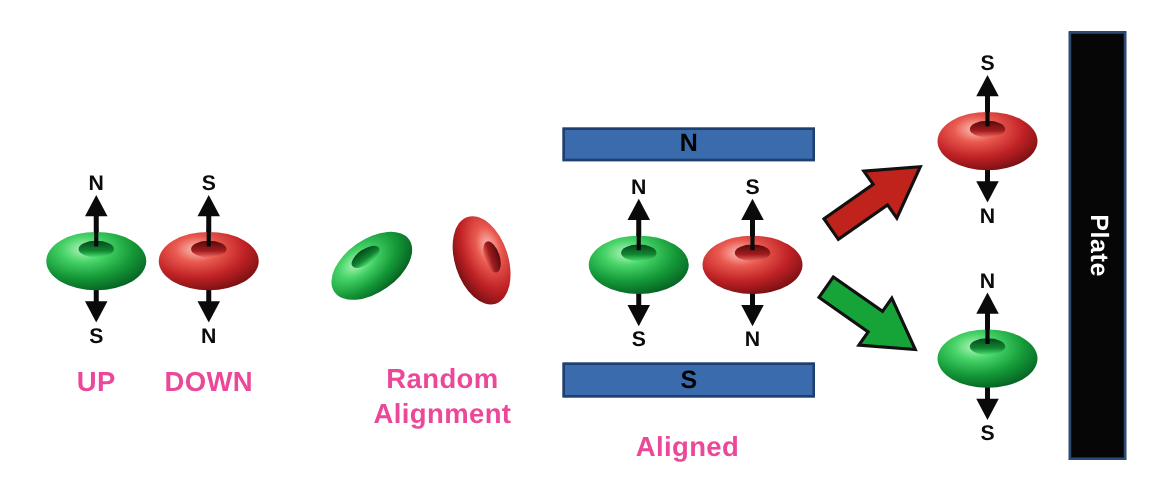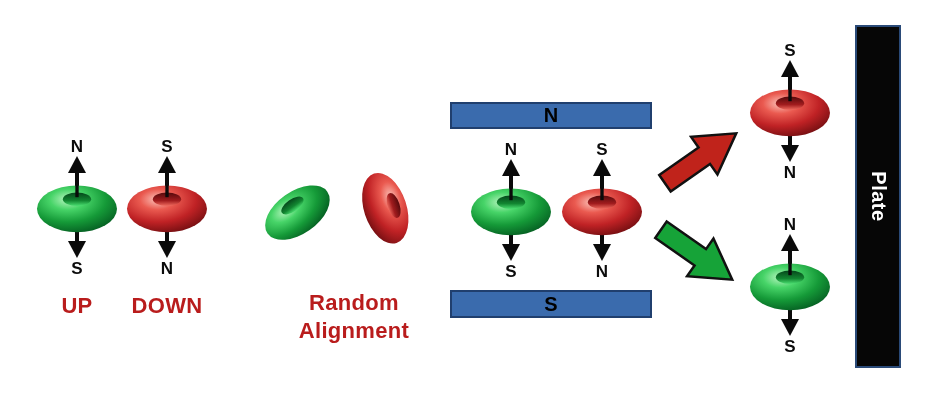--- a/index.html
+++ b/index.html
@@ -19,21 +19,21 @@
   .tilt-red{left:348px;top:185px;transform:rotate(72deg);}
   
   .magnet{position:absolute;left:450px;width:202px;box-sizing:border-box;
           background:#3a6bad;border:2px solid #203f6e;
           display:flex;align-items:center;justify-content:center;
           font-weight:bold;font-size:20px;color:#000;}
   .magnet-n{top:102px;height:27px;}
   .magnet-s{top:290px;height:28px;}
   
   .big-label{position:absolute;text-align:center;font-weight:bold;font-size:22px;
-             color:#b91c1c;letter-spacing:.3px;line-height:28px;}
+             color:#ec4899;letter-spacing:.3px;line-height:28px;}
   .label-up{left:22px;top:292px;width:110px;}
   .label-down{left:112px;top:292px;width:110px;}
   .label-random{left:279px;top:289px;width:150px;}
   .label-aligned{left:475px;top:344px;width:150px;}
   
   .block-arrow{position:absolute;}
   .arrow-red{left:655px;top:132px;transform:rotate(-35deg);}
   .arrow-green{left:651px;top:229px;transform:rotate(35deg);}
   
   .plate{position:absolute;left:855px;top:25px;width:46px;height:343px;
@@ -147,20 +147,21 @@
     </svg>
     <svg class="torus-main" viewBox="0 0 100 60">
       <ellipse cx="50" cy="31" rx="48" ry="28" fill="url(#rBody)"></ellipse>
       <ellipse cx="50" cy="19.5" rx="17" ry="8" fill="url(#rHole)"></ellipse>
       <rect x="48" y="0" width="4" height="17" fill="#0a0a0a"></rect>
     </svg>
     <div class="pole pole-bottom">N</div>
   </div>
 
   <div class="magnet magnet-s">S</div>
+  <div class="big-label label-aligned">Aligned</div>
 
   <svg class="block-arrow arrow-red" width="92" height="52" viewBox="0 0 92 52">
     <polygon points="2,16 50,16 50,3 89,26 50,49 50,36 2,36" fill="#c0231b" stroke="#111" stroke-width="2.5"></polygon>
   </svg>
   <svg class="block-arrow arrow-green" width="92" height="52" viewBox="0 0 92 52">
     <polygon points="2,16 50,16 50,3 89,26 50,49 50,36 2,36" fill="#16a338" stroke="#111" stroke-width="2.5"></polygon>
   </svg>
 
   <div class="spin-unit" style="left:735px;top:44px">
     <div class="pole pole-top">S</div>

